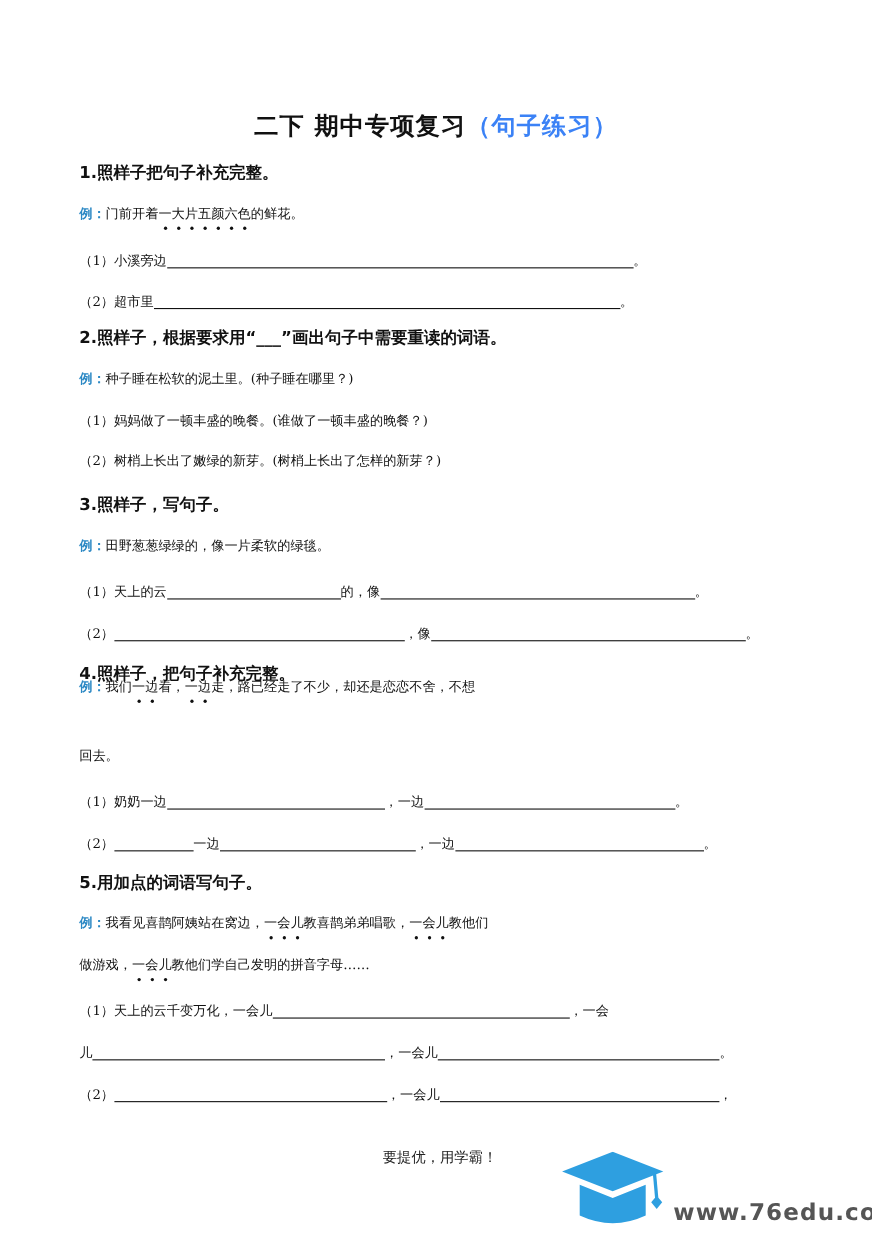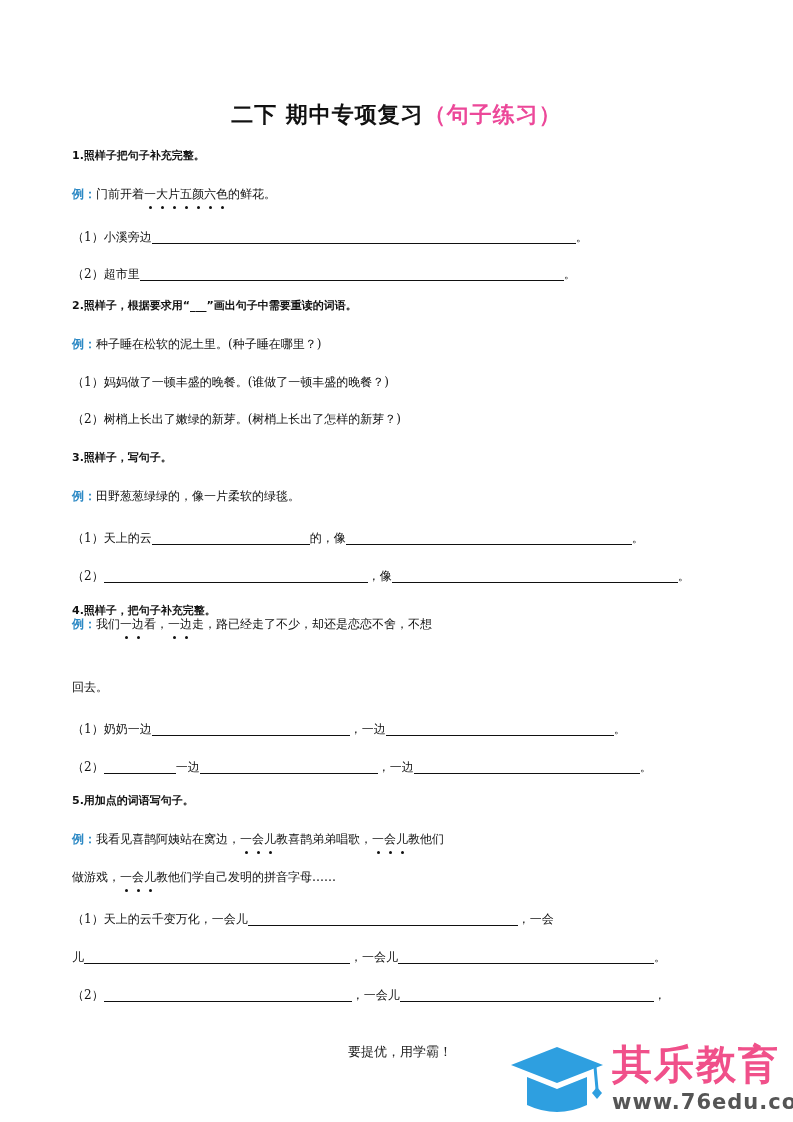--- a/index.html
+++ b/index.html
@@ -1,22 +1,22 @@
 <!DOCTYPE html>
 <html><head>
 <meta charset="utf-8">
 <style>
   html, body { margin:0; padding:0; background:#ffffff; }
   body { width:793px; height:1122px; position:relative; overflow:hidden;
          font-family:"DejaVu Serif", "Liberation Serif", serif; color:#111; }
   .abs { position:absolute; white-space:nowrap; }
   .title { top:100px; left:0; width:793px; text-align:center;
            font-family:"DejaVu Sans", "Liberation Sans", sans-serif; font-weight:bold; font-size:22px; letter-spacing:1px; }
-  .title .red { color:#ec4899; }
-  .q { left:72px; font-family:"DejaVu Sans", "Liberation Sans", sans-serif; font-weight:bold; font-size:11px; }
+  .title .red { color:#3b82f6; }
+  .q { left:72px; font-family:"DejaVu Sans", "Liberation Sans", sans-serif; font-weight:bold; font-size:15px; }
   .line { left:72px; font-size:12px; }
   .ex { color:#2b88c4; font-family:"DejaVu Sans", "Liberation Sans", sans-serif; font-weight:bold; }
   .blank { display:inline-block; border-bottom:1.5px solid #111; height:18px; vertical-align:baseline; margin-bottom:-3px; }
   .dot { position:relative; display:inline-block; }
   .dot::after { content:""; position:absolute; left:50%; bottom:-6px; width:3px; height:3px; margin-left:-1.5px; border-radius:50%; background:#111; }
   .ul { text-underline-offset:3px; }
   .footer-slogan { top:1043px; left:348px; font-size:13px; color:#222; }
   .logo { left:505px; top:1043px; width:288px; height:79px; }
   .logo-text { position:absolute; left:107px; top:-6px; font-family:"DejaVu Sans", "Liberation Sans", sans-serif; font-weight:bold; font-size:40px; color:#f0508a; letter-spacing:2px; }
   .logo-url { position:absolute; left:107px; top:47px; font-family:"DejaVu Sans", "Liberation Sans", sans-serif; font-weight:bold; font-size:21px; color:#555; letter-spacing:1px; }
@@ -91,15 +91,14 @@
 </div>
 
 <div class="abs footer-slogan">要提优，用学霸！</div>
 <div class="abs logo">
   <svg width="105" height="72" viewBox="0 0 105 72" style="position:absolute;left:0;top:4px">
     <polygon points="6,18 52,0 98,18 52,36" fill="#2e9fe0"></polygon>
     <path d="M22,30 L52,42 L82,30 L82,58 Q52,72 22,58 Z" fill="#2e9fe0"></path>
     <line x1="90" y1="20" x2="92" y2="42" stroke="#2e9fe0" stroke-width="3"></line>
     <polygon points="92,40 97,46 92,52 87,46" fill="#2e9fe0"></polygon>
   </svg>
-  <div class="logo-text">其乐教育</div>
   <div class="logo-url">www.76edu.com</div>
 </div>
 
 </body></html>

